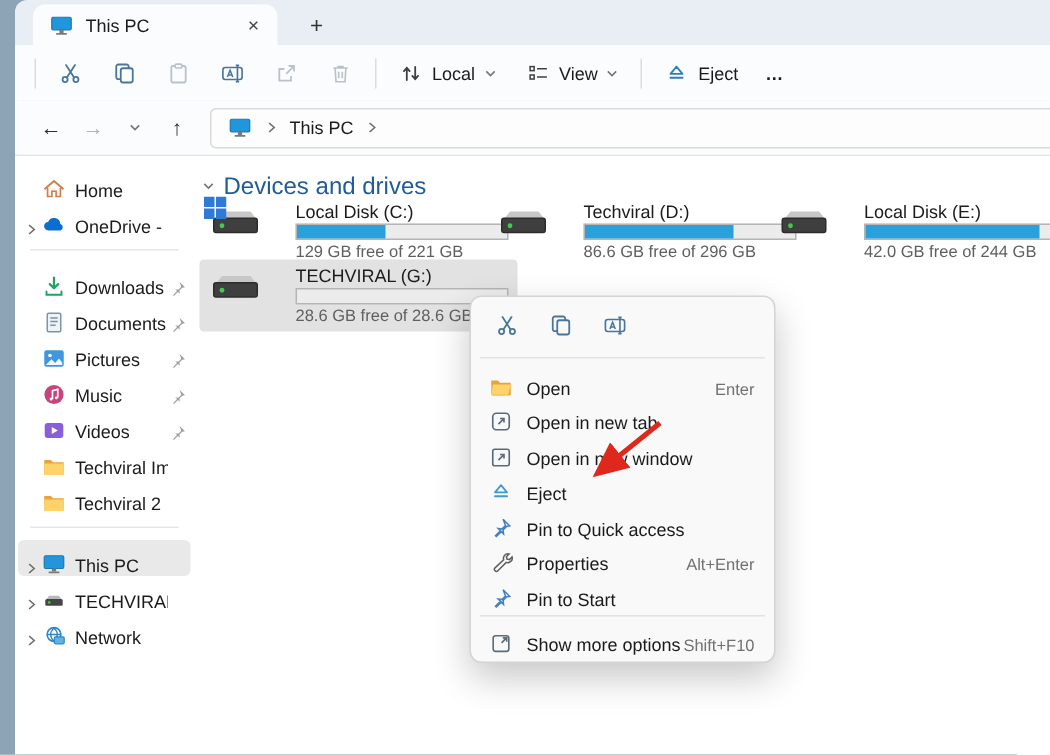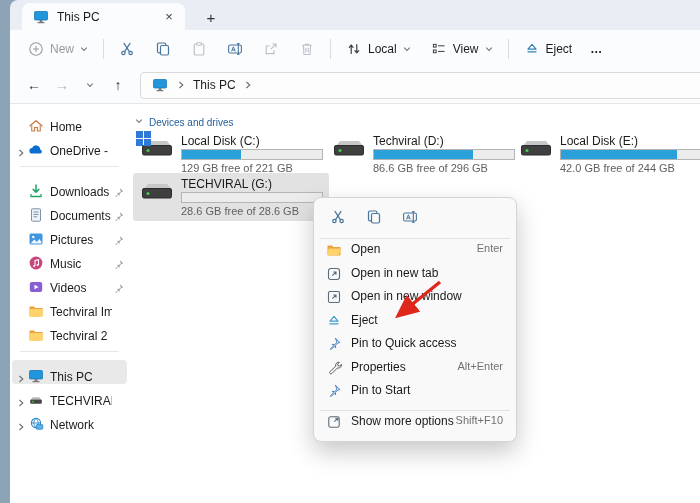--- a/index.html
+++ b/index.html
@@ -39,38 +39,38 @@
   .side-item{height:24px;display:flex;align-items:flex-end;margin:0 2px;padding:0 2px;
     border-radius:4px;font-size:12px;color:#1b1b1b;}
   .side-item.sel{background:#e9e9e9;}
   .s-chev{width:13px;display:flex;justify-content:center;flex:none;}
   .s-icon{width:17px;display:flex;justify-content:center;flex:none;}
   .s-label{flex:1;margin-left:6px;white-space:nowrap;overflow:hidden;}
   .s-pin{width:13px;display:flex;justify-content:center;flex:none;}
   .s-div{height:1px;background:#e6e6e6;margin:8px 10px;}
   
   .content{flex:1;position:relative;overflow:hidden;}
-  .grp{position:absolute;left:5px;top:12px;display:flex;align-items:flex-end;gap:5px;
-    font-size:10px;color:#1f5c99;}
-  .tile{position:absolute;display:flex;gap:4px;padding:4px 6px;border-radius:3px;}
+  .grp{position:absolute;left:5px;top:12px;display:flex;align-items:flex-start;gap:5px;
+    font-size:16px;color:#1f5c99;}
+  .tile{position:absolute;display:flex;gap:20px;padding:4px 6px;border-radius:3px;}
   .tile.sel{background:#e2e2e2;}
   .dicon{width:38px;height:30px;position:relative;flex:none;}
   .winlogo{position:absolute;left:-3px;top:-3px;}
   .dname{font-size:12px;color:#1b1b1b;white-space:nowrap;line-height:14px;}
   .dbar{width:142px;height:11px;border:1px solid #b5b5b5;background:#ececec;margin:1px 0 2px;}
   .dfill{height:100%;background:#2ba1db;}
   .ddet{font-size:11px;color:#5f5f5f;white-space:nowrap;}
   
   .cmenu{position:absolute;left:313px;top:197px;width:204px;background:#f9f9f9;
     border:1px solid #d4d4d4;border-radius:8px;box-shadow:0 10px 24px rgba(0,0,0,.22);
     padding:4px;z-index:10;}
   .qrow{display:flex;align-items:center;gap:16px;padding:7px 10px 6px;}
   .qbtn{width:20px;height:20px;display:flex;align-items:center;justify-content:center;border-radius:4px;}
   .msep{height:1px;background:#e2e2e2;margin:3px 2px;}
-  .mi{height:23.5px;display:flex;align-items:flex-start;padding:0 9px 0 7px;border-radius:4px;
+  .mi{height:23.5px;display:flex;align-items:flex-end;padding:0 9px 0 7px;border-radius:4px;
     font-size:12px;color:#1a1a1a;}
   .mi.hl{background:#ececec;}
   .mico{width:17px;display:flex;justify-content:center;flex:none;}
   .mlabel{margin-left:9px;white-space:nowrap;}
   .mshort{margin-left:auto;font-size:11px;color:#717171;}
   .arrow-overlay{position:absolute;left:0;top:0;z-index:20;pointer-events:none;}
 </style>
 </head>
 <body>
 
@@ -86,34 +86,20 @@
               <rect x="4.4" y="13" width="7.2" height="1.2" rx=".4" fill="#7a7a7a"></rect>
             </svg>
           </span>
         <span class="tab-title">This PC</span>
         <span class="tab-close">×</span>
       </div>
       <div class="newtab">+</div>
     </div>
 
     <div class="toolbar">
-      <div class="tbtn disabled">
-        <span class="ticon">
-            <svg width="16" height="16" viewBox="0 0 16 16" xmlns="http://www.w3.org/2000/svg">
-              <circle cx="8" cy="8" r="6.2" fill="none" stroke="#9b9b9b" stroke-width="1.1"></circle>
-              <path d="M8 5v6M5 8h6" stroke="#9b9b9b" stroke-width="1.1"></path>
-            </svg>
-          </span>
-        <span>New</span>
-        <span class="chev">
-            <svg width="10" height="10" viewBox="0 0 10 10" xmlns="http://www.w3.org/2000/svg">
-              <path d="M2.2 3.6 5 6.4 7.8 3.6" fill="none" stroke="#777" stroke-width="1.1"></path>
-            </svg>
-          </span>
-      </div>
       <div class="tdiv"></div>
       <div class="tbtn">
           <span class="ticon">
             <svg width="16" height="16" viewBox="0 0 16 16" xmlns="http://www.w3.org/2000/svg">
               <circle cx="4.4" cy="12" r="1.7" fill="none" stroke="#49759c" stroke-width="1.2"></circle>
               <circle cx="11.6" cy="12" r="1.7" fill="none" stroke="#49759c" stroke-width="1.2"></circle>
               <path d="M5.6 10.7 11 2.4M10.4 10.7 5 2.4" stroke="#49759c" stroke-width="1.2" fill="none" stroke-linecap="round"></path>
             </svg>
           </span>
         </div>

